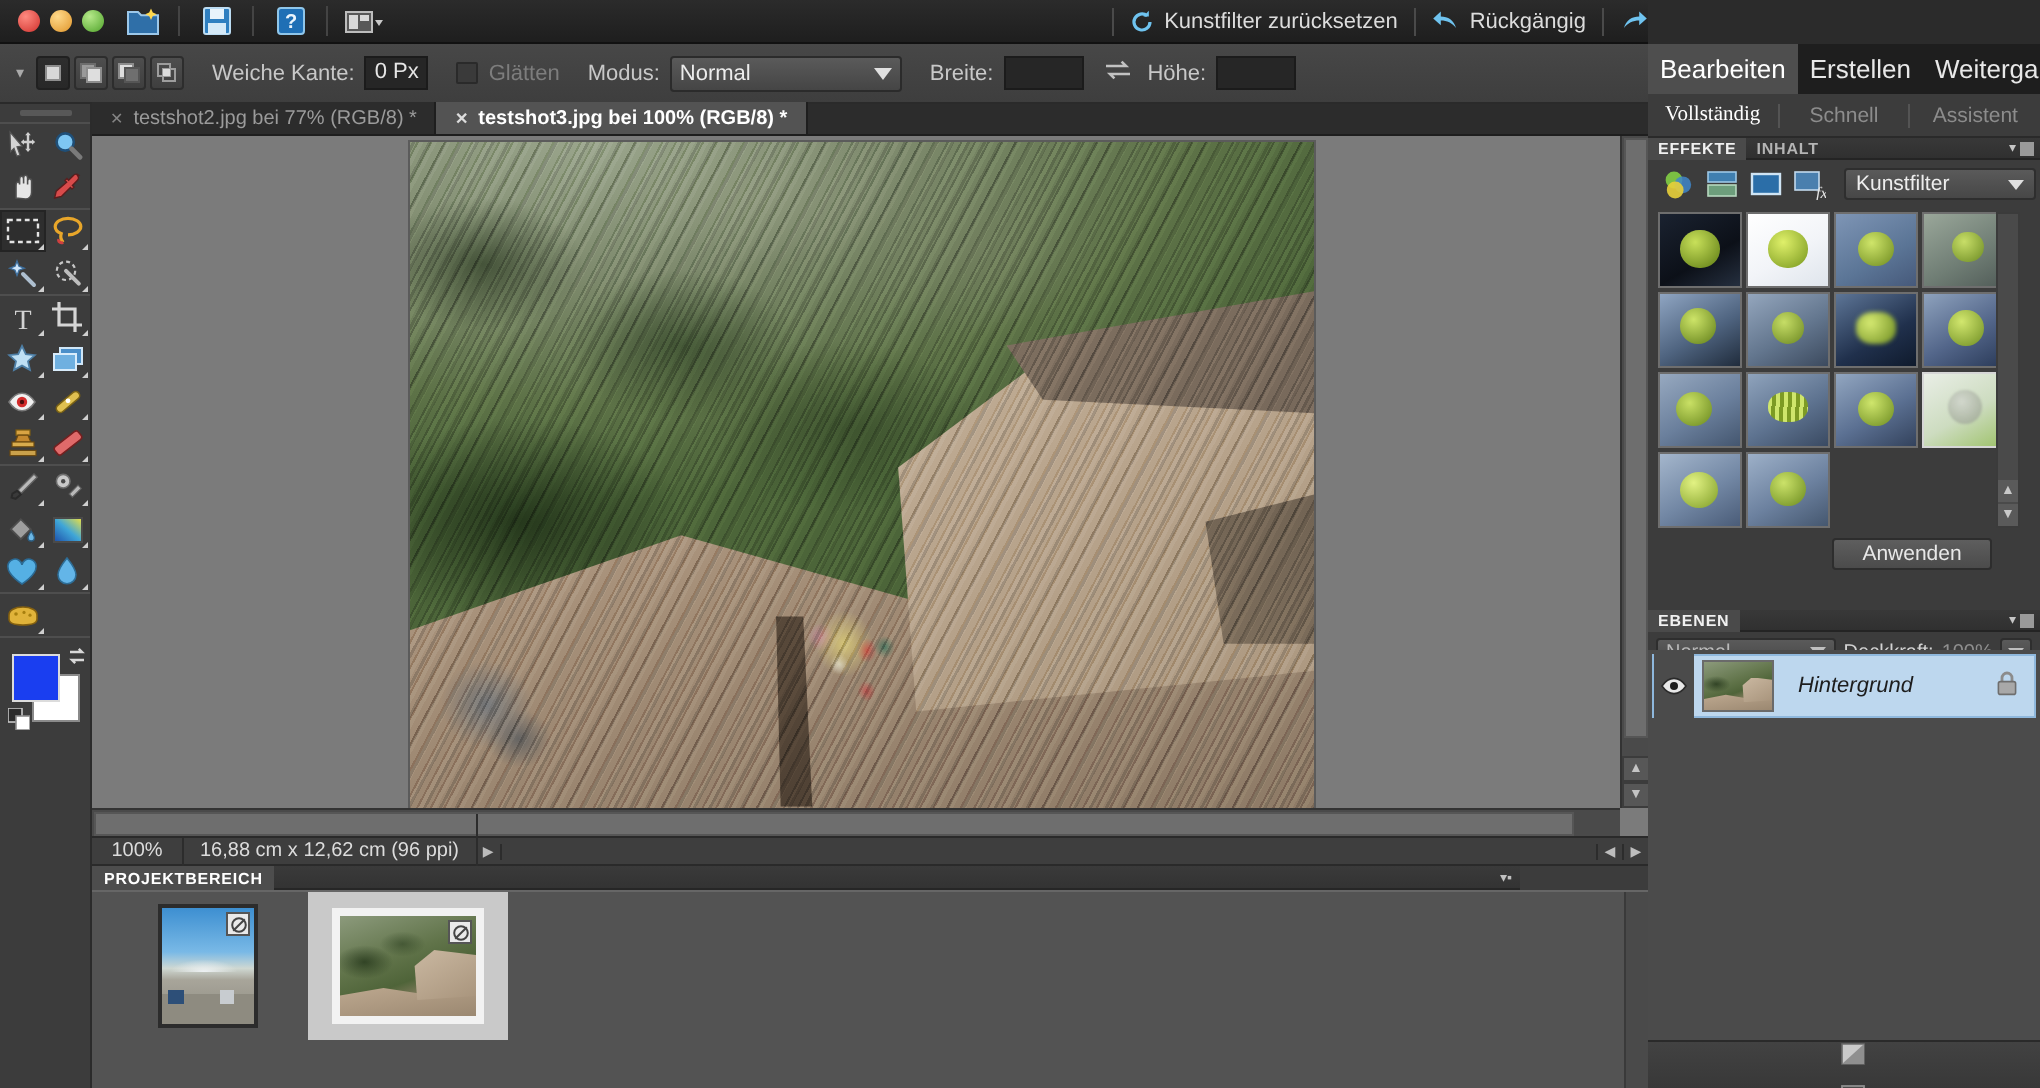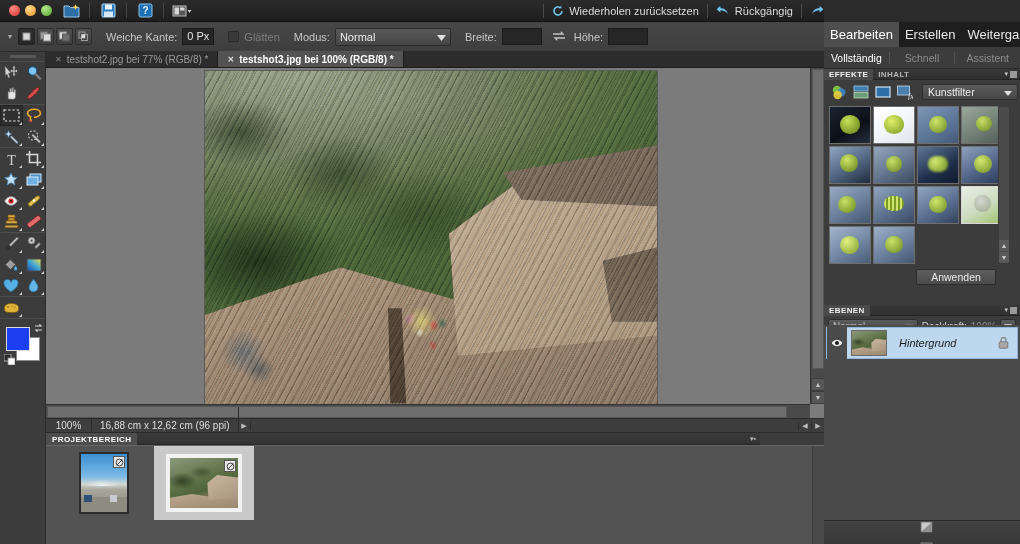--- a/index.html
+++ b/index.html
@@ -183,21 +183,21 @@
   .modetab{
     display:flex; align-items:center; padding:0 6px; font-size:13px; color:#e8e8e8;
     white-space:nowrap; cursor:pointer;
   }
   .modetab.active{ background:#4e4e4e; color:#fff; }
   .subtabs{
     position:absolute; left:0; top:47px; width:196px; height:22px;
     background:#3c3c3c; display:flex; align-items:center; border-bottom:1px solid #2a2a2a;
   }
   .subtab{ flex:1; text-align:center; font-size:10.5px; color:#8c8c8c; cursor:pointer; line-height:20px;}
-  .subtab.active{ color:#fff; }
+  .subtab.active{ color:#fff;font-family:Liberation Serif, serif; }
   .subdiv{ width:1px; height:12px; background:#545454; }
 
   .panel-head{
     height:11px; background:linear-gradient(#383838,#303030); display:flex; align-items:center;
     border-bottom:1px solid #242424;
   }
   .ph-tab{ font-size:8px; font-weight:bold; letter-spacing:.4px; color:#f0f0f0; background:#4a4a4a; padding:0 5px; height:11px; line-height:11px;}
   .ph-tab.off{ background:transparent; color:#b4b4b4; }
   .ph-menu{ margin-left:auto; padding-right:3px; color:#c5c5c5; font-size:7px; display:flex; align-items:center; gap:2px;}
   .ph-menu .sq{ width:7px; height:7px; background:#9a9a9a; display:inline-block;}
@@ -296,21 +296,21 @@
       </div>
     </div>
 
     <div class="mb-right">
       <div class="vsep"></div>
       <div class="mb-item">
         <svg width="12" height="12" viewBox="0 0 12 12">
           <path d="M10 6a4 4 0 1 1-1.4-3.05" fill="none" stroke="#6fc3ef" stroke-width="1.6"></path>
           <path d="M9.4 0.4V3.2H6.7z" fill="#6fc3ef"></path>
         </svg>
-        <span>Wiederholen zurücksetzen</span>
+        <span>Kunstfilter zurücksetzen</span>
       </div>
       <div class="vsep"></div>
       <div class="mb-item">
         <svg width="14" height="11" viewBox="0 0 14 11">
           <path d="M12 9C11 5 8 3.2 4.4 3.2V0.8L0.6 4.2l3.8 3.4V5.2C7.4 5.2 10.2 6.4 12 9z" fill="#6fc3ef"></path>
         </svg>
         <span>Rückgängig</span>
       </div>
       <div class="vsep"></div>
       <div class="mb-item">

